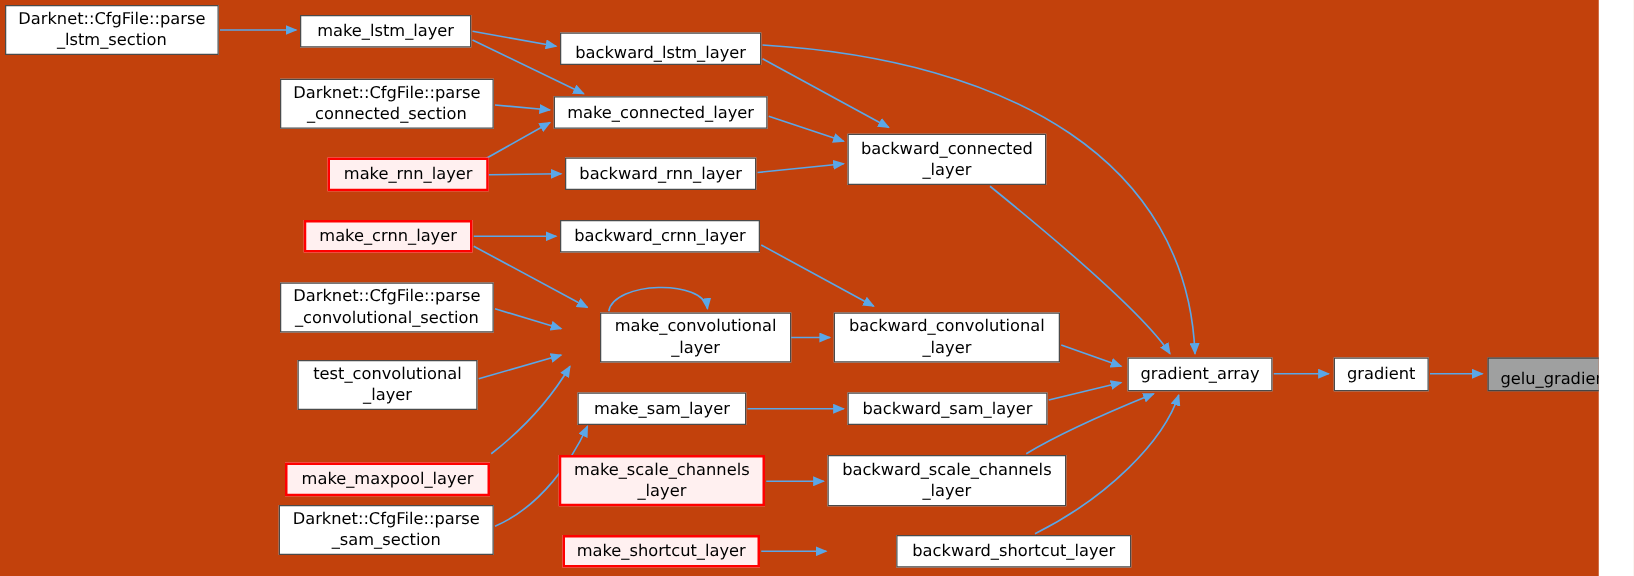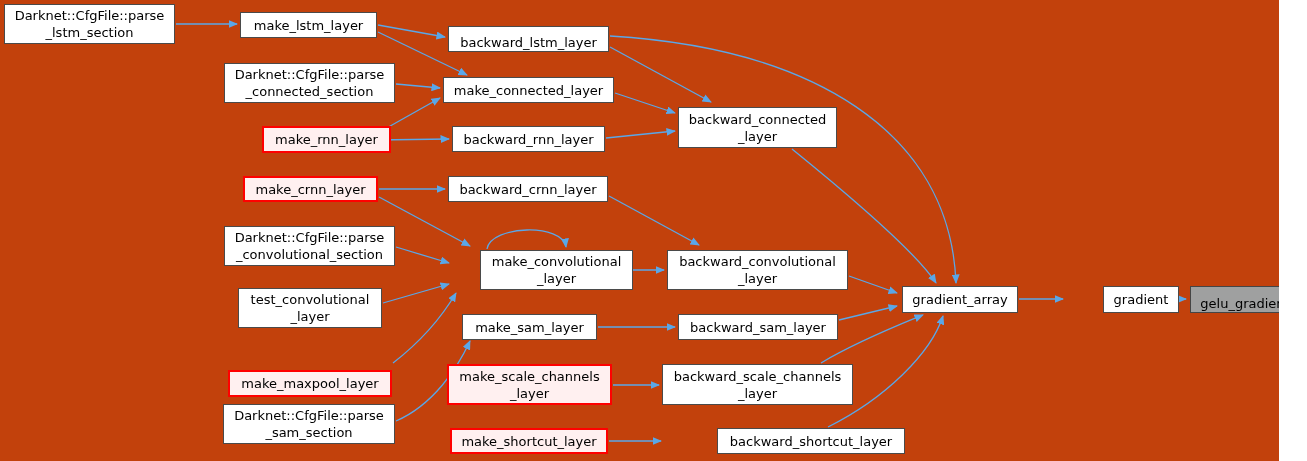--- a/index.html
+++ b/index.html
@@ -94,16 +94,16 @@
       <div class="node highlight" style="left: 228px; top: 354px; width: 164px; height: 27px; margin-top: 16px;"><span>make_maxpool_layer</span></div>
       <div class="node highlight" style="left: 447px; top: 364px; width: 165px; height: 41px; text-align: center;"><span>make_scale_channels
 _layer</span></div>
       <div class="node" style="left: 662px; top: 364px; width: 191px; height: 41px;"><span>backward_scale_channels
 _layer</span></div>
       <div class="node" style="left: 223px; top: 404px; width: 172px; height: 40px;"><span>Darknet::CfgFile::parse
 _sam_section</span></div>
       <div class="node highlight" style="left: 450px; top: 428px; width: 158px; height: 26px;"><span>make_shortcut_layer</span></div>
       <div class="node" style="left: 672px; top: 428px; width: 188px; height: 26px; margin-left: 45px;"><span>backward_shortcut_layer</span></div>
       <div class="node" style="left: 902px; top: 286px; width: 116px; height: 27px;"><span>gradient_array</span></div>
-      <div class="node" style="left: 1067px; top: 286px; width: 76px; height: 27px; margin-left: 36px;"><span>gradient</span></div>
+      <div class="node" style="left: 1067px; top: 286px; width: 76px; height: 27px;"><span>gradient</span></div>
       <div class="node current" style="left: 1190px; top: 286px; width: 110px; height: 27px; align-items: flex-end;"><span>gelu_gradient</span></div>
     </div>
 </div>
 
 </body></html>

